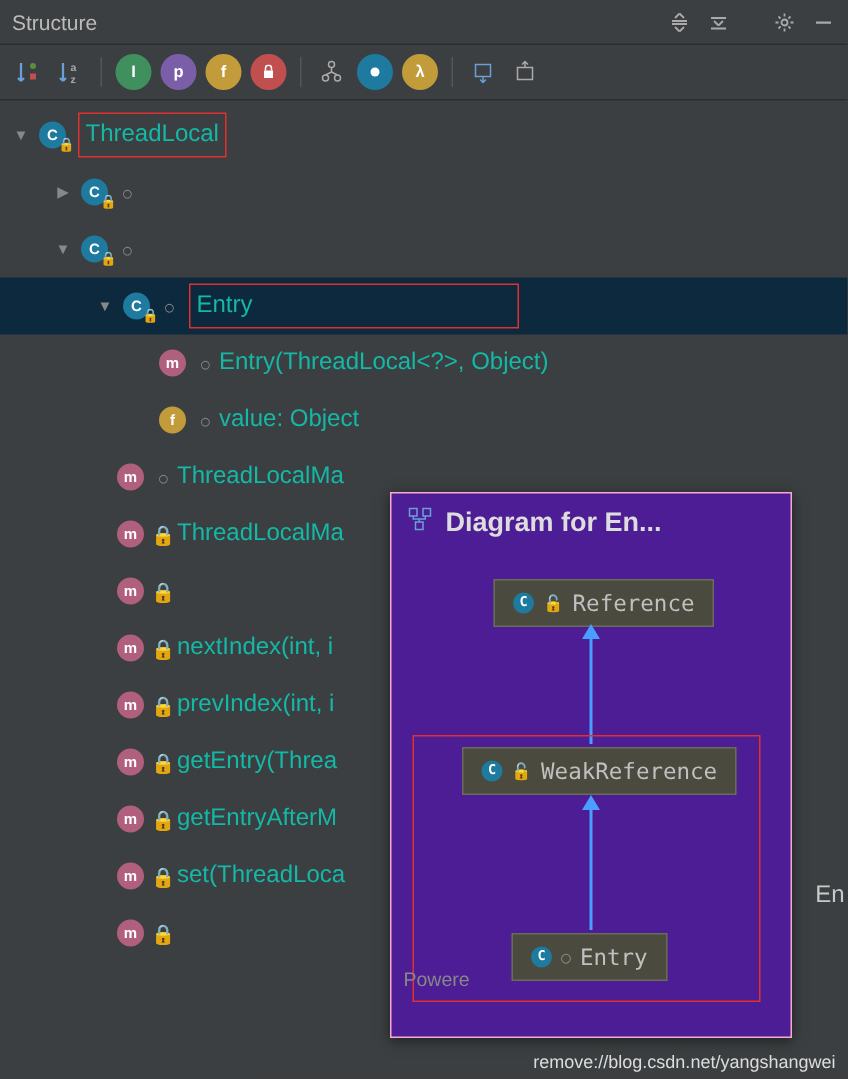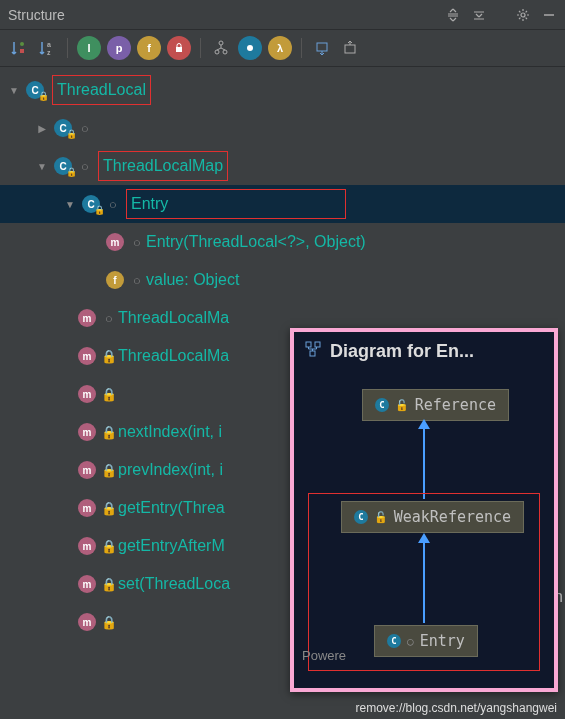--- a/index.html
+++ b/index.html
@@ -90,24 +90,24 @@
     display: inline-flex;
     justify-content: center;
     color: #888;
     font-size: 13px;
   }
   .vis.locked { color: #c29b3a; }
   .name { color: #14b8a6; font-size: 16px; }
   .redbox { border: 1.5px solid #e03030; padding: 0 4px; height: 30px; display: inline-flex; align-items: center; margin-left: 4px;}
   .diagram {
     position: absolute;
-    left: 290px; top: 328px;
+    left: 260px; top: 328px;
     width: 268px; height: 364px;
-    background: #0f172a;
-    border: 4px solid #f9a8d4;
+    background: #4c1d95;
+    border: 1px solid #f9a8d4;
     box-shadow: 0 2px 8px rgba(0,0,0,0.5);
   }
   .dia-header {
     display: flex; align-items: center;
     padding: 8px 10px; gap: 8px;
     color: #ddd; font-size: 18px; font-weight: 600;
   }
   .dia-body {
     position: relative;
     height: 320px;
@@ -273,23 +273,20 @@
   </div>
 
   <div class="row">
     <span class="indent" style="width:34px"></span>
     <span class="chev">▼</span>
     <span class="icon-slot">
         <span class="class-icon">C</span>
         <span class="lock-badge">🔒</span>
       </span>
     <span class="vis">○</span>
-    <span class="redbox">
-        <span class="name">ThreadLocalMap</span>
-      </span>
   </div>
 
   <div class="row entry-sel">
     <span class="indent" style="width:62px"></span>
     <span class="chev">▼</span>
     <span class="icon-slot">
         <span class="class-icon">C</span>
         <span class="lock-badge">🔒</span>
       </span>
     <span class="vis">○</span>

